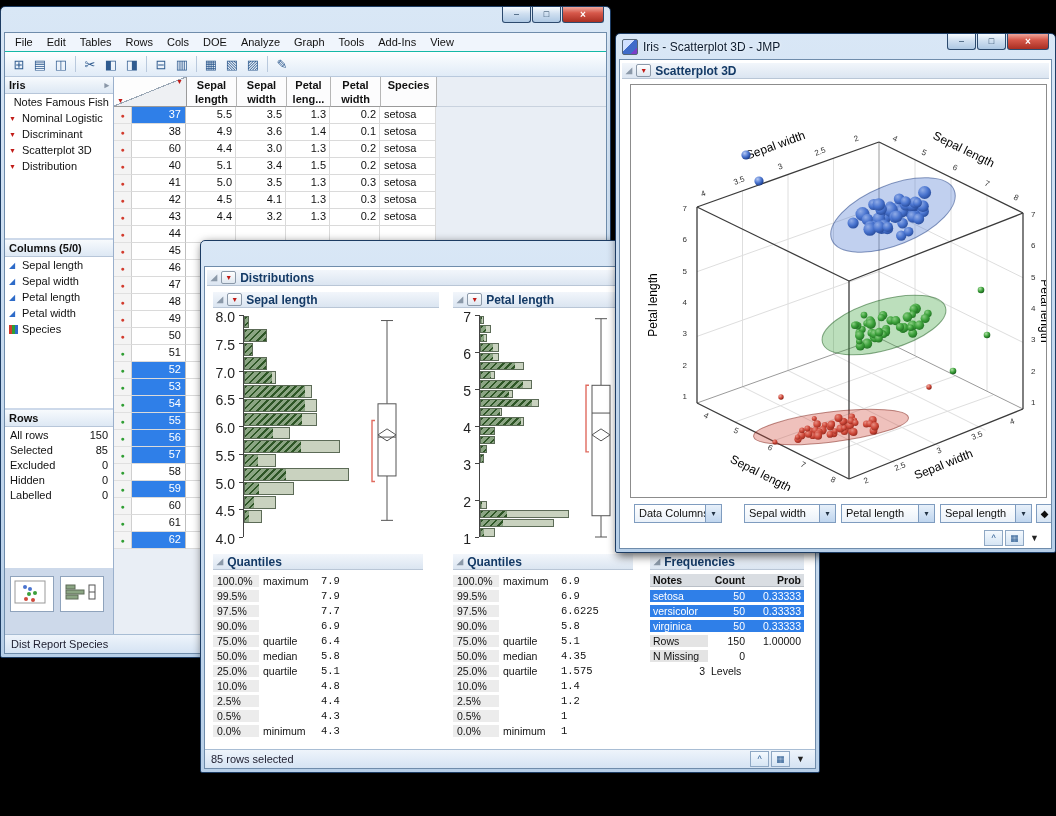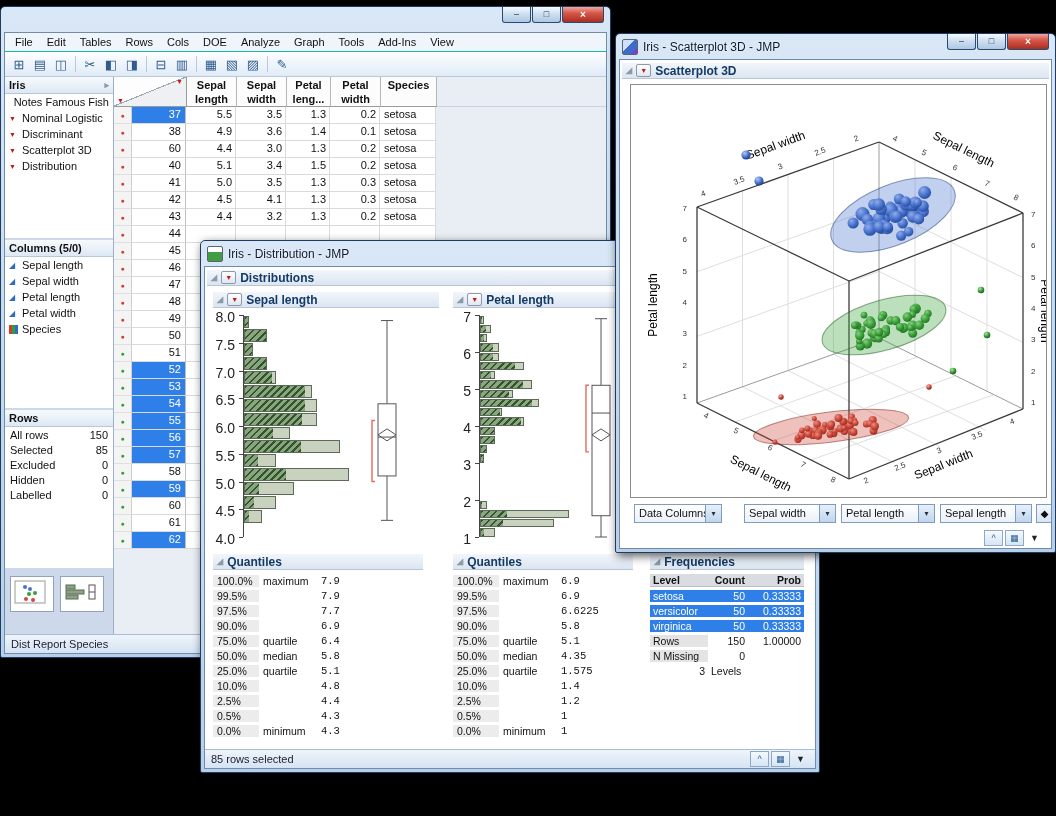--- a/index.html
+++ b/index.html
@@ -606,24 +606,20 @@
             </div>
         </div>
       </div>
       <div class="statusbar">
         <span>Dist Report Species</span>
       </div>
     </div>
   </section>
 
   <section class="window" id="win-dist" style="left:200px;top:240px;width:620px;height:533px;z-index:5;">
-    <div class="titlebar">
-      <span class="app-icon icon-dist"></span>
-      <span class="wtitle">Iris - Distribution - JMP</span>
-    </div>
     <span class="caption" style="position:absolute;right:6px;top:0;">
       <span class="capbtn">–</span>
       <span class="capbtn">□</span>
       <span class="capbtn cap-close">×</span>
     </span>
     <div class="win-content" id="dist-body" style="position:absolute;">
       <div class="statusbar" style="position:absolute;left:0;right:0;bottom:0;justify-content:space-between;">
         <span>85 rows selected</span>
         <span class="iconrow">
           <span class="sicon">^</span>
@@ -930,21 +926,21 @@
             <div class="qname">minimum</div>
             <div class="qval">1</div>
           </div>
         </div>
         <div class="rep-band" style="left: 445px; top: 286px; width: 154px;">
           <span class="disc">◢</span>
           <span>Frequencies</span>
         </div>
         <div style="position: absolute; left: 445px; top: 306px; width: 154px;">
           <div class="frow fr-head">
-            <div class="fcell">Level</div>
+            <div class="fcell">Notes</div>
             <div class="fcell num">Count</div>
             <div class="fcell num">Prob</div>
           </div>
           <div class="frow fr-sel">
             <div class="fcell">setosa</div>
             <div class="fcell num">50</div>
             <div class="fcell num">0.33333</div>
           </div>
           <div class="frow fr-sel">
             <div class="fcell">versicolor</div>

